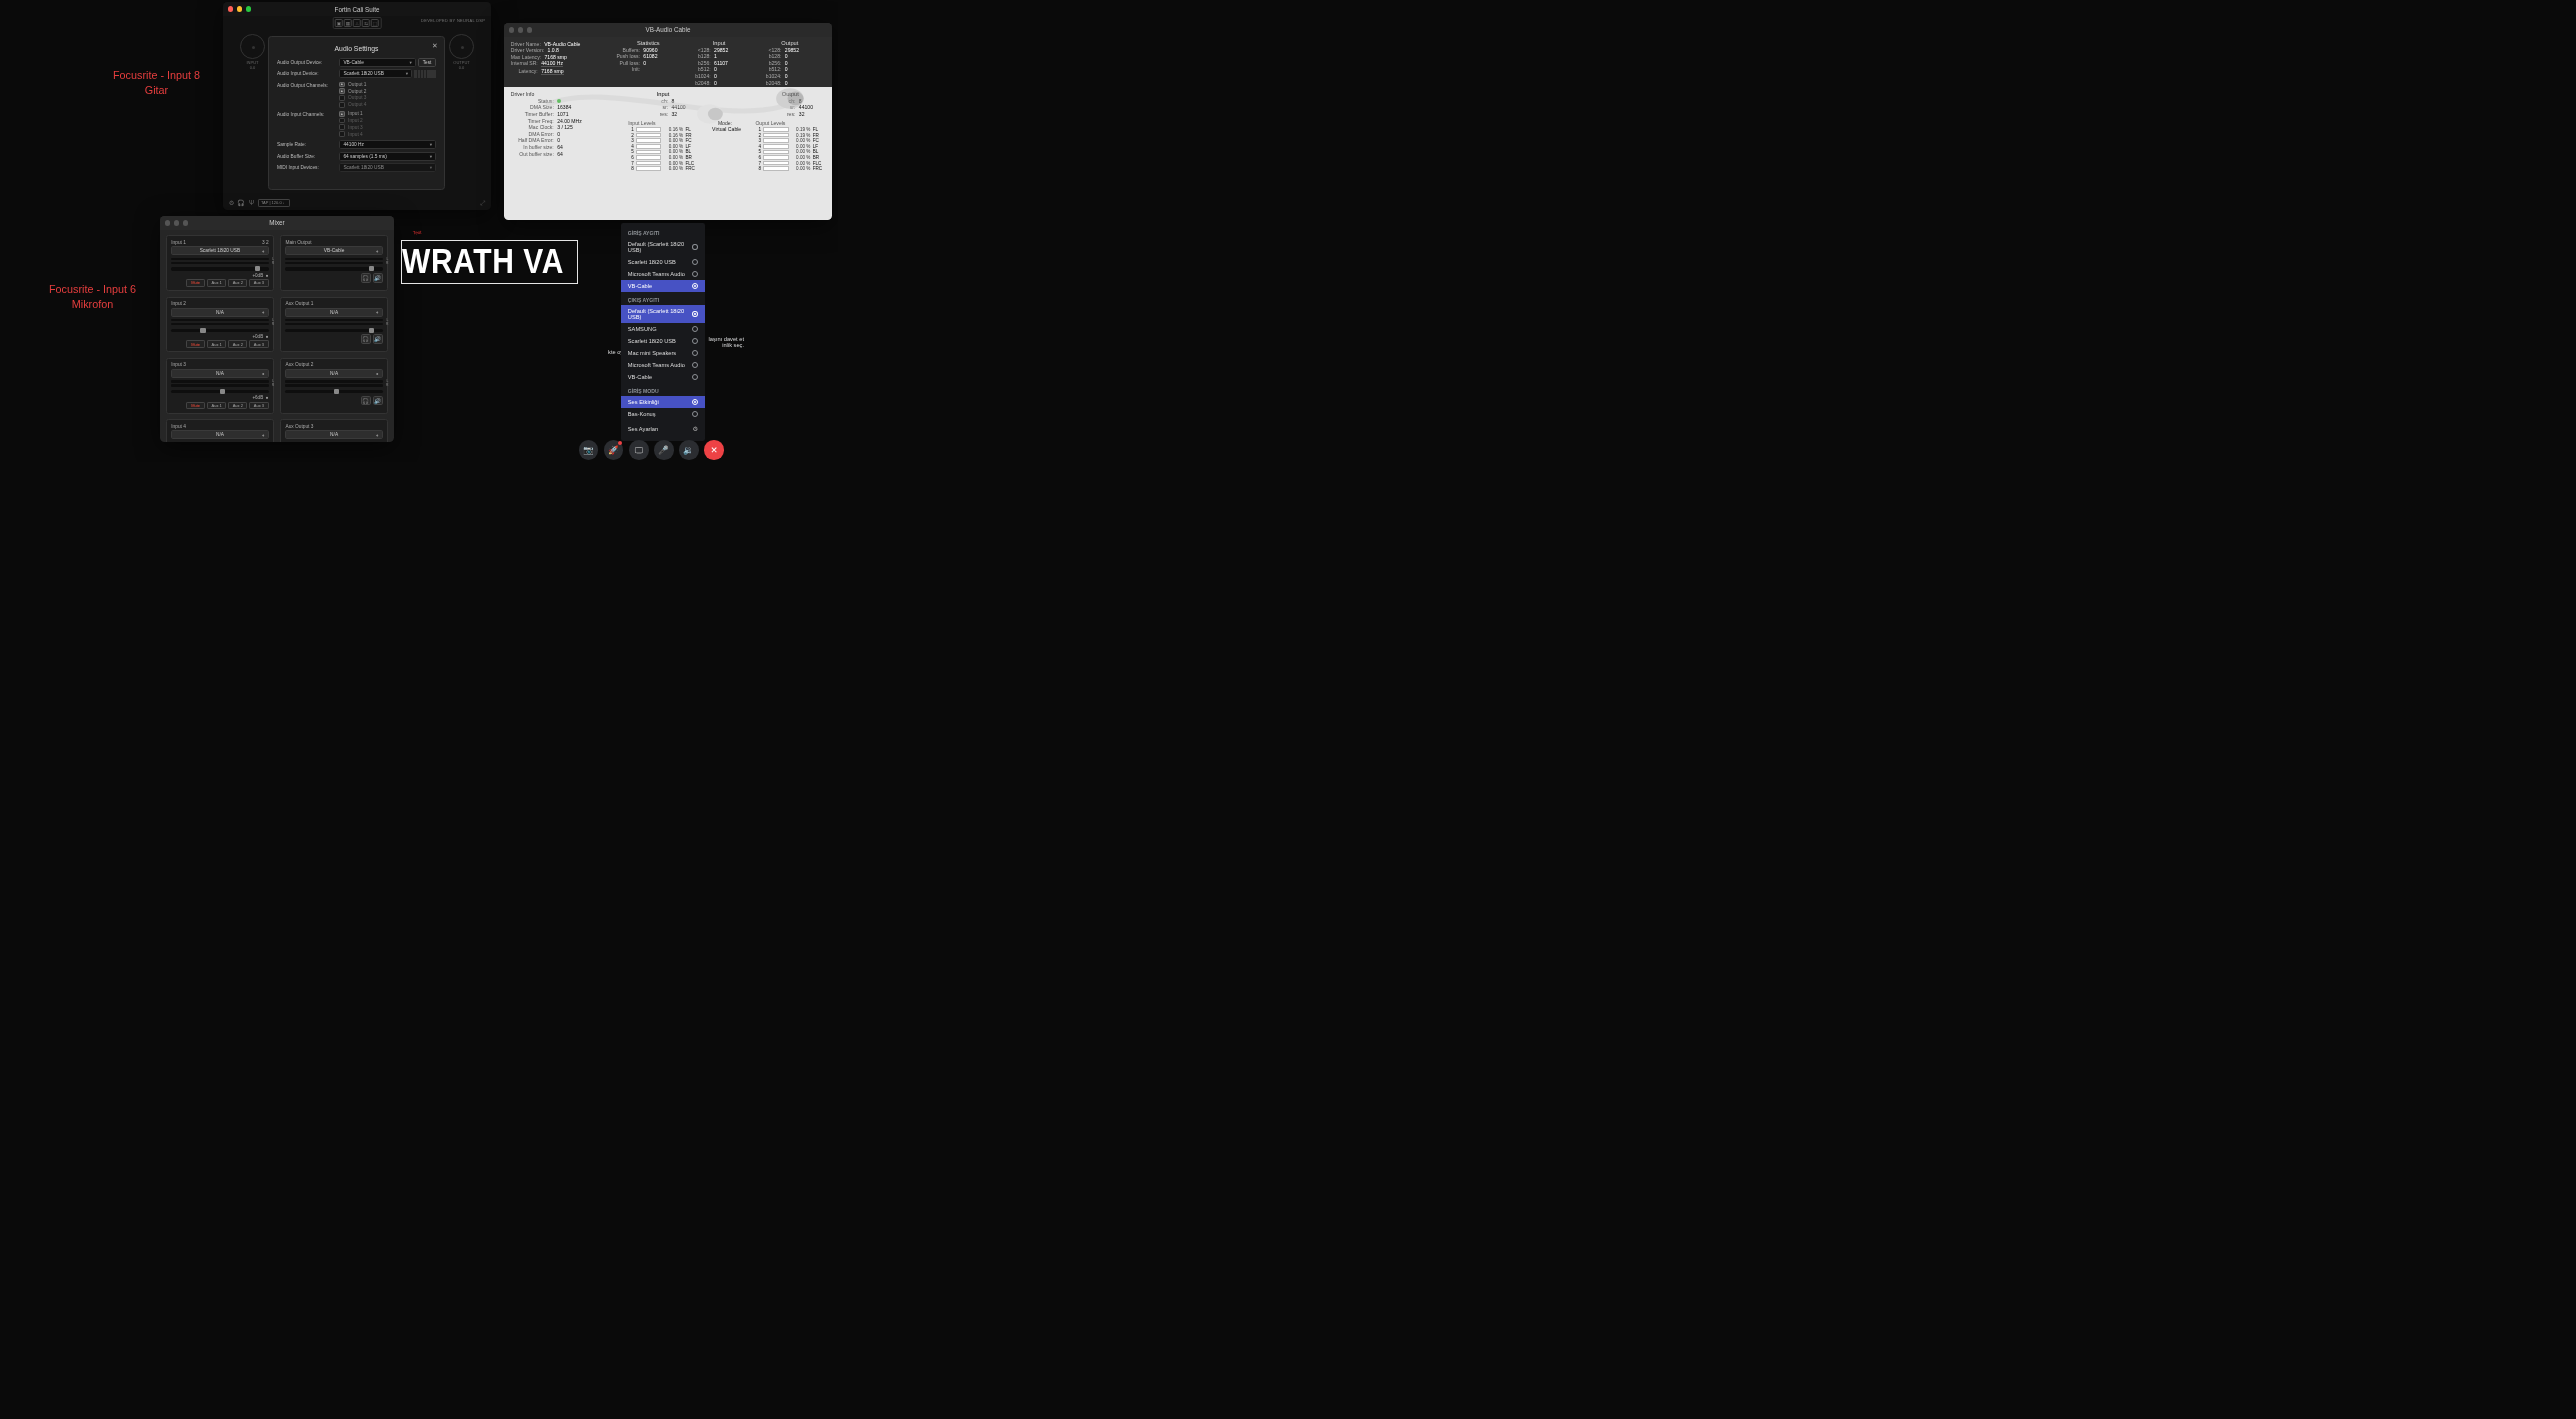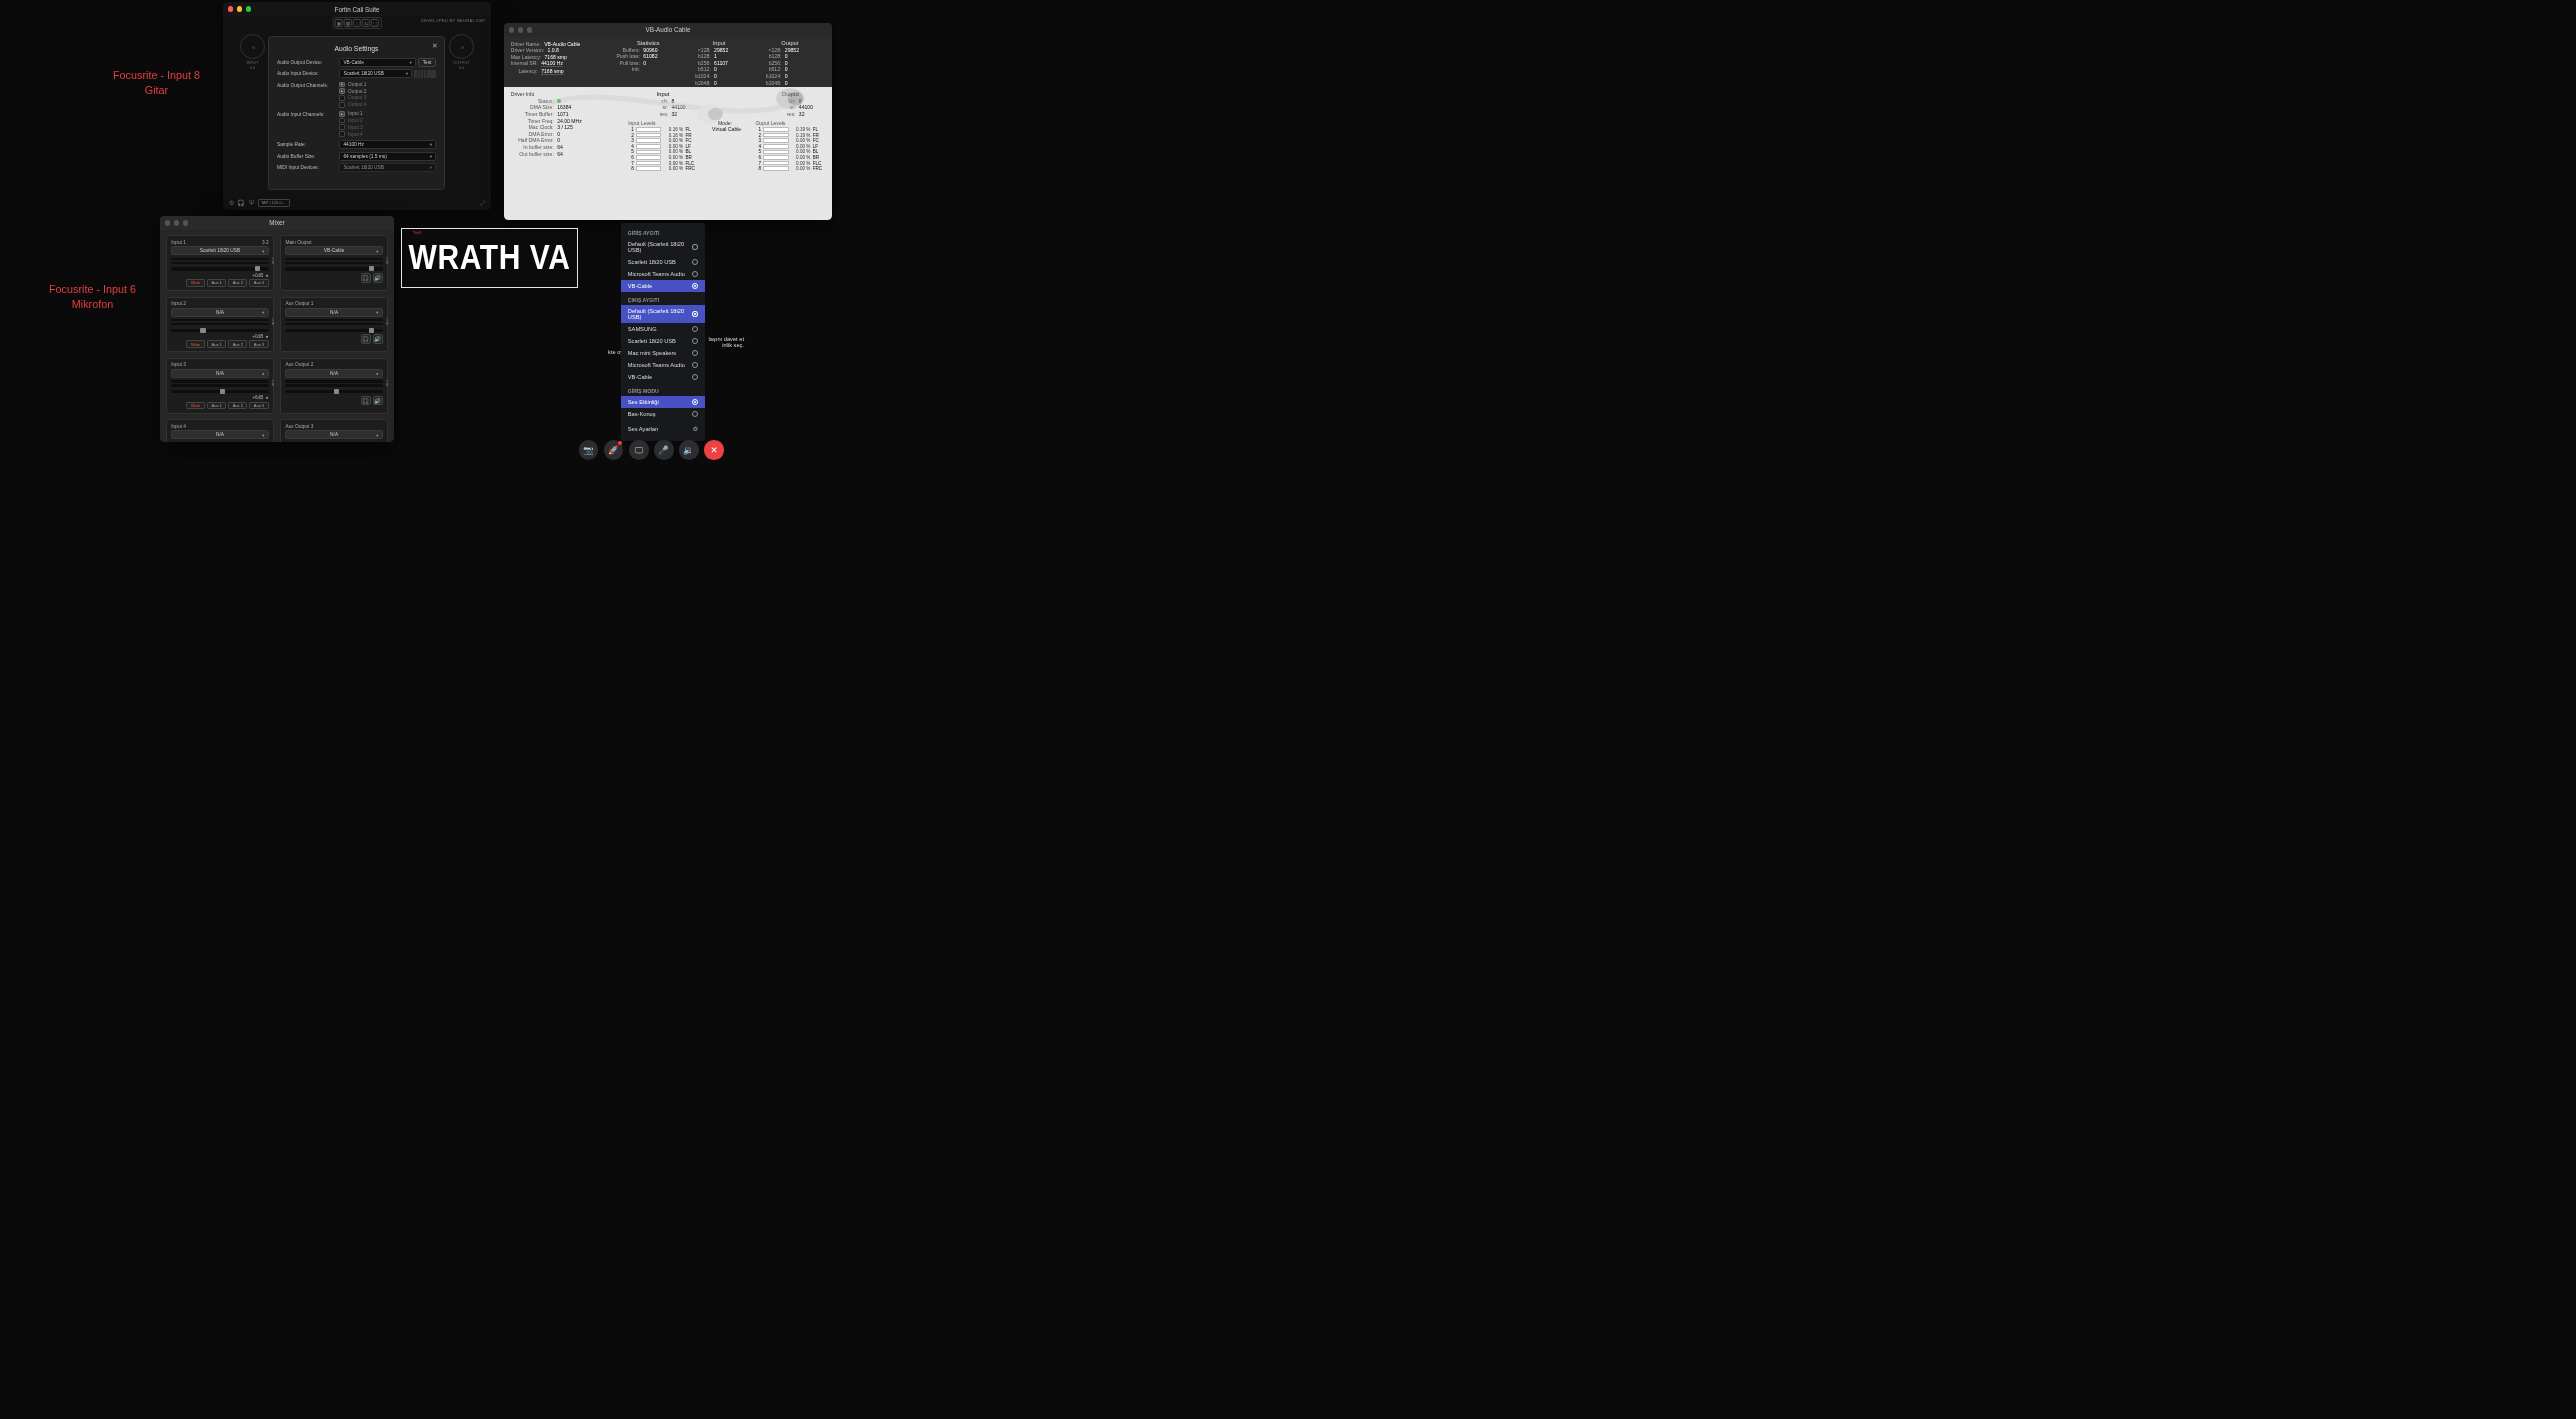--- a/index.html
+++ b/index.html
@@ -95,21 +95,21 @@
   #dmenu .gear{color:#aaa;font-size:6.3px}
   
   #dbar{position:absolute;left:579px;bottom:2.3px;display:flex;gap:5.7px}
   #dbar .cbtn{width:19.4px;height:19.4px;border-radius:50%;background:#2b2d31;color:#ddd;display:flex;align-items:center;justify-content:center;font-size:8.6px}
   #dbar .cbtn.red{background:#ed4245;color:#fff}
   .dot-badge{position:absolute;width:4px;height:4px;background:#ed4245;border-radius:50%;right:1.1px;top:1.1px}
   
   .dtext{position:absolute;left:579px;top:336px;font-size:5.7px;color:#dcddde;text-align:center;width:165px}
   .dbtn{margin:4.6px auto 0;display:inline-flex;align-items:center;gap:3.4px;background:#3a3c41;border-radius:2.3px;padding:2.9px 5.7px;font-size:5.7px}
   
-  #wrath{position:absolute;left:401px;top:228px;width:177px;height:60px;border:1.7px solid #e5e5e5;background:#0b0b0b;color:#fff;display:flex;align-items:center;justify-content:center;font-family:Georgia,serif;letter-spacing:0.6px}
+  #wrath{position:absolute;left:401px;top:240px;width:177px;height:44px;border:1.7px solid #e5e5e5;background:#0b0b0b;color:#fff;display:flex;align-items:center;justify-content:flex-start;font-family:Georgia,serif;letter-spacing:0.6px}
   #wrath span{font-size:30px;font-weight:700;text-shadow:0 0 1.1px #000;transform:scaleY(1.15)}
   .redtag{position:absolute;left:413px;top:230px;font-size:4.6px;color:#e33;transform:rotate(-4deg)}
   
   #lines{position:absolute;inset:0;pointer-events:none}
 </style>
 </head>
 <body>
 
 <div class="red-label" style="left: 95px; top: 68px; width: 123px; white-space: pre-line;">Focusrite - Input 8
 Gitar</div>

